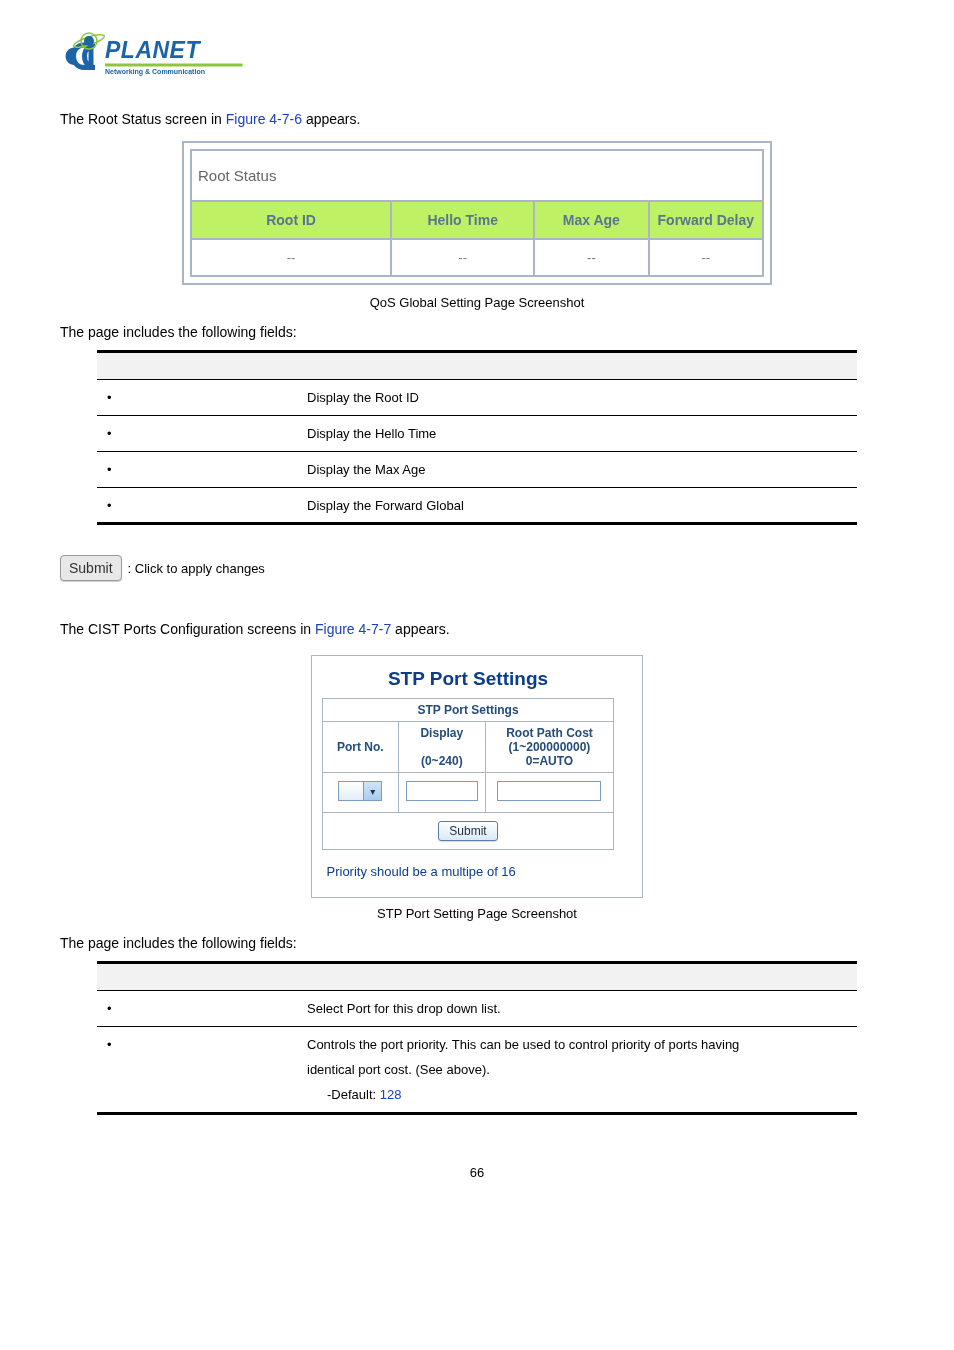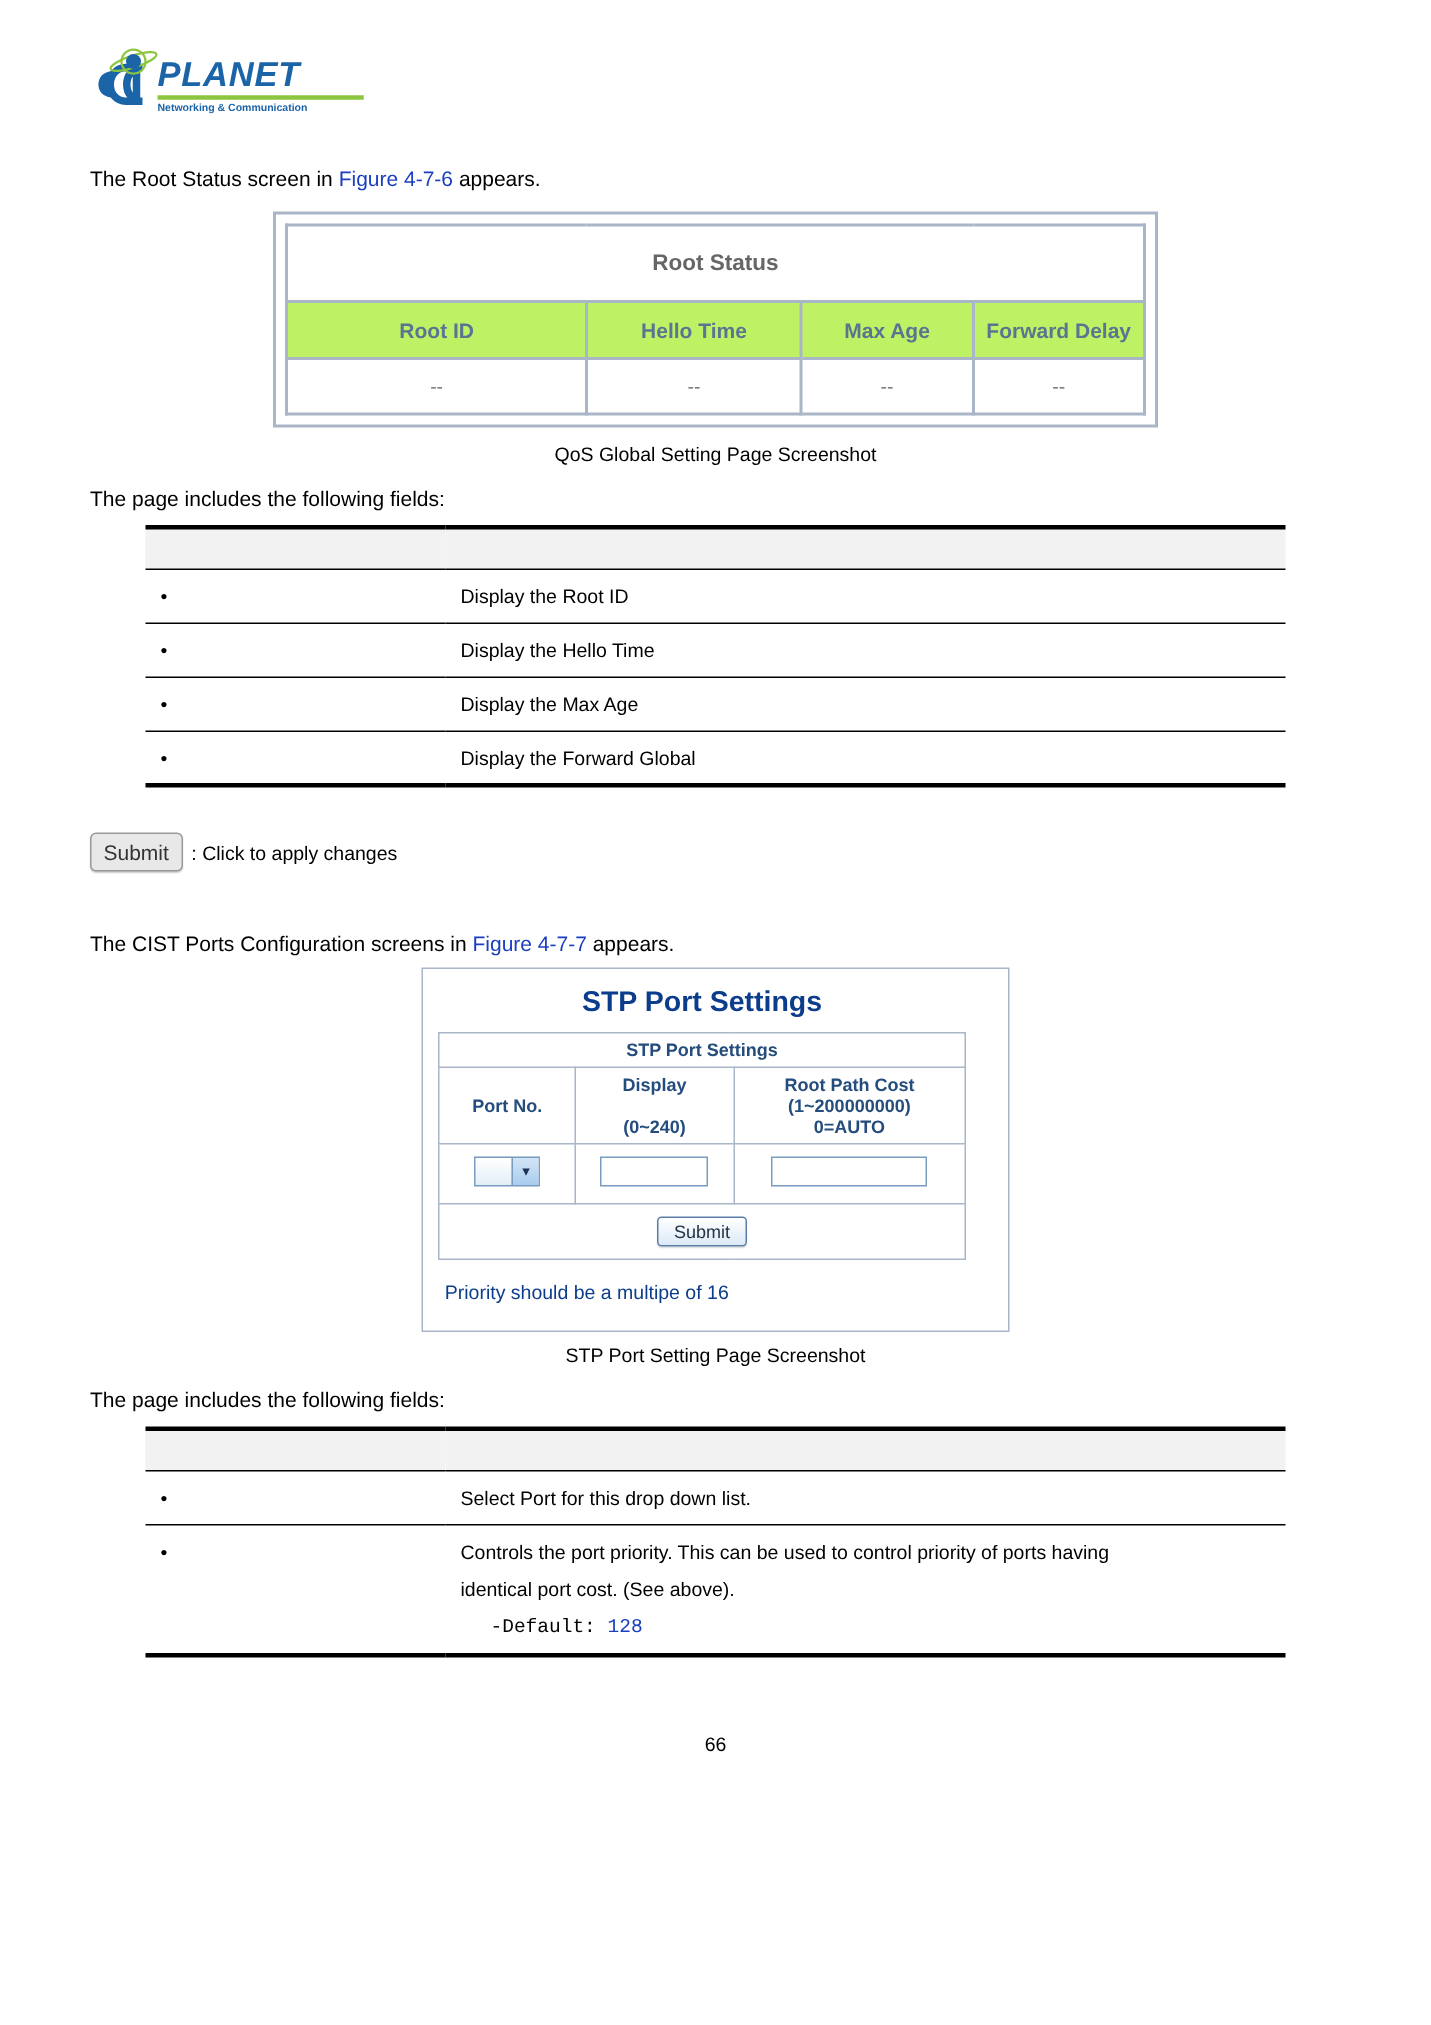--- a/index.html
+++ b/index.html
@@ -17,21 +17,21 @@
   .link-look { color: #1a3fbf; }
 
   
   .rootstatus-box {
     width: 590px;
     margin: 14px auto 10px auto;
     border: 2px solid #a8b6c8;
     padding: 6px;
     border-collapse: collapse;
   }
-  .rootstatus-title { color: #666; font-weight: bold; text-align: center; font-size: 15px; padding: 6px 0;}
+  .rootstatus-title { color: #666; font-weight: normal; text-align: left; font-size: 15px; padding: 6px 0;}
   .rs-table { width: 100%; border-collapse: collapse; }
   .rs-table th, .rs-table td { border: 2px solid #a8b6c8; padding: 10px 6px; text-align: center; }
   .rs-table th { background: #bef264; color: #5a7590; font-weight: bold; font-size: 14px; }
   .rs-table td { color: #777; background: #fff; font-size: 13px;}
 
   .caption { text-align: center; font-size: 13px; margin: 6px 0 14px 0;}
 
   
   .fields-table {
     width: 760px;
@@ -62,22 +62,22 @@
     border: 1px solid #999;
     border-radius: 4px;
     padding: 4px 8px;
     font-size: 14px;
     color: #333;
     box-shadow: 0 1px 1px rgba(0,0,0,0.2);
   }
 
   
   .stp-figure {
-    width: 392px;
-    margin: 8px auto 8px auto;
+    width: 332px;
+    margin: 18px auto 8px auto;
     border: 1px solid #a8b6c8;
     padding: 8px 28px 8px 10px;
   }
   .stp-fig-title { color: #0b3d8c; font-size: 19px; font-weight: bold; text-align: center; padding: 4px 0 8px 0;}
   .stp-inner { width: 100%; border-collapse: collapse;}
   .stp-caption { text-align: center; color: #244c7c; font-weight: bold; font-size: 13px;}
   .stp-inner th, .stp-inner td {
     border: 1px solid #a8b6c8;
     text-align: center;
     font-size: 12px;
@@ -105,21 +105,21 @@
   .stp-note { color: #0b3d8c; text-align: left; font-size: 13px; padding: 6px 0 2px 0;}
   .btn2 {
     display: inline-block; padding: 2px 10px;
     border: 1px solid #5b7ea8;
     border-radius: 3px;
     background: linear-gradient(#fff,#dbe9f6);
     font-size: 12px; color: #234;
     box-shadow: 0 1px 1px rgba(0,0,0,0.15);
   }
 
-  .default-line { padding-left: 20px; display: block; font-family: Liberation Mono, monospace;}
+  .default-line { padding-left: 20px; display: block;}
   .default-val { color: #1a3fbf;}
   .page-num { text-align: center; font-size: 13px; margin-top: 50px;}
 </style>
 </head>
 <body>
 
 <div class="logo-wrap">
   <svg class="logo-svg" viewBox="0 0 400 140">
     <g>
       <path d="M30 55 C 5 55, 5 90, 30 90 L 45 90 C 20 90, 20 55, 45 55 Z" fill="#1b64a8"></path>

